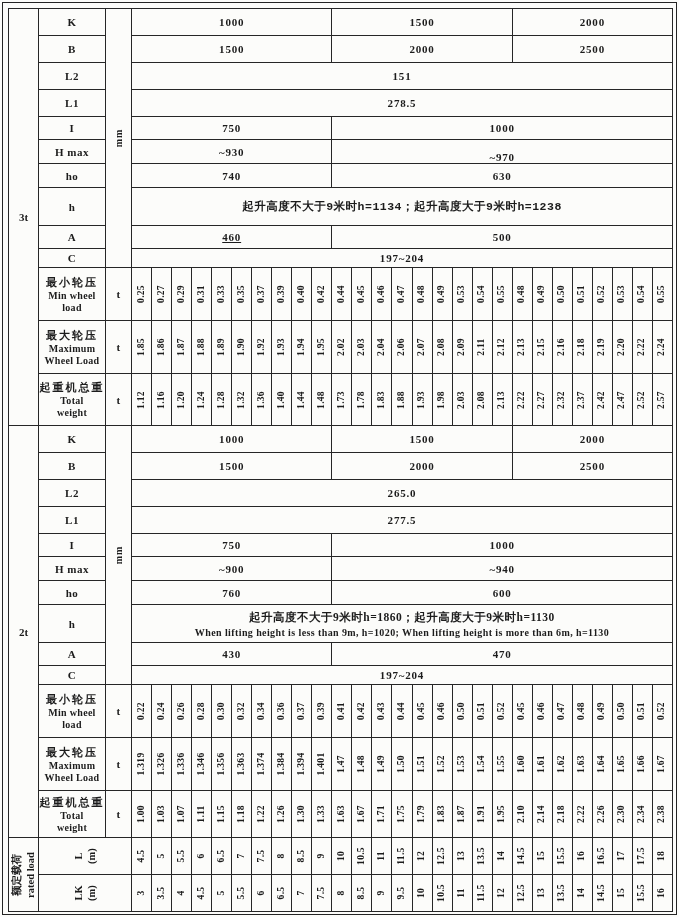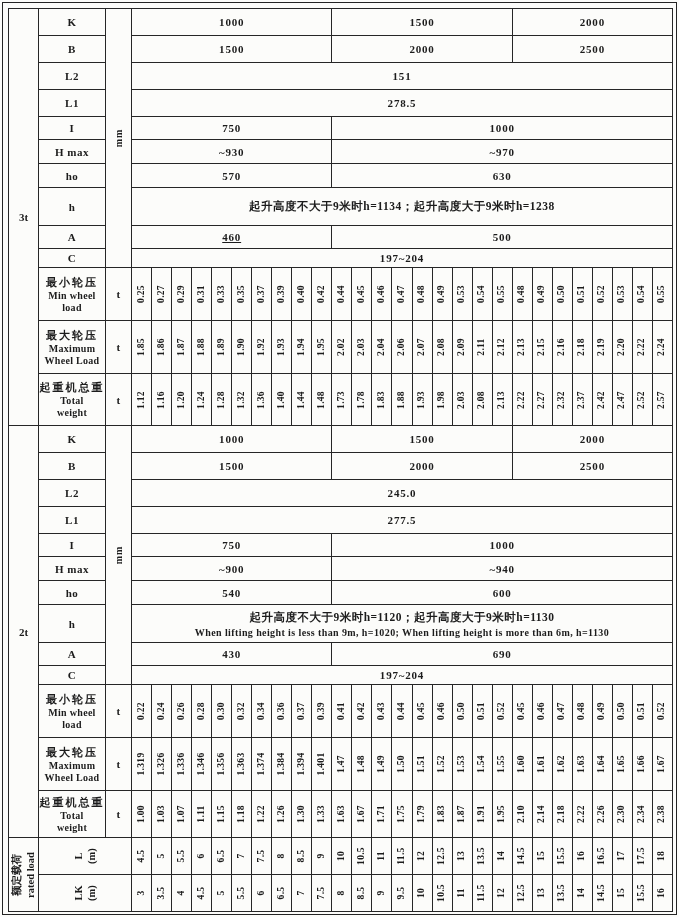--- a/index.html
+++ b/index.html
@@ -85,36 +85,36 @@
       </div>
       <div class="cell" style="grid-area: 5 / 14 / span 1 / span 17;">
         <div class="pval">1000</div>
       </div>
       <div class="cell" style="grid-area: 6 / 2 / span 1 / span 1;">
         <div class="plabel">H max</div>
       </div>
       <div class="cell" style="grid-area: 6 / 4 / span 1 / span 10;">
         <div class="pval">~930</div>
       </div>
-      <div class="cell" style="grid-area: 6 / 14 / span 1 / span 17;">
+      <div class="cell" style="grid-area: 6 / 14 / span 1 / span 17; justify-content: flex-end;">
         <div class="pval">~970</div>
       </div>
       <div class="cell" style="grid-area: 7 / 2 / span 1 / span 1;">
         <div class="plabel">ho</div>
       </div>
       <div class="cell" style="grid-area: 7 / 4 / span 1 / span 10;">
-        <div class="pval">570</div>
+        <div class="pval">740</div>
       </div>
       <div class="cell" style="grid-area: 7 / 14 / span 1 / span 17;">
         <div class="pval">630</div>
       </div>
       <div class="cell" style="grid-area: 8 / 2 / span 1 / span 1;">
         <div class="plabel">h</div>
       </div>
-      <div class="cell" style="grid-area: 8 / 4 / span 1 / span 27;">
+      <div class="cell" style="grid-area: 8 / 4 / span 1 / span 27; font-family: Liberation Mono, monospace;">
         <div class="hcn">起升高度不大于9米时h=1134；起升高度大于9米时h=1238</div>
       </div>
       <div class="cell" style="grid-area: 9 / 2 / span 1 / span 1;">
         <div class="plabel">A</div>
       </div>
       <div class="cell" style="grid-area: 9 / 4 / span 1 / span 10; text-decoration: underline;">
         <div class="pval">460</div>
       </div>
       <div class="cell" style="grid-area: 9 / 14 / span 1 / span 17;">
         <div class="pval">500</div>
@@ -419,21 +419,21 @@
       <div class="cell" style="grid-area: 15 / 14 / span 1 / span 9;">
         <div class="pval">2000</div>
       </div>
       <div class="cell" style="grid-area: 15 / 23 / span 1 / span 8;">
         <div class="pval">2500</div>
       </div>
       <div class="cell" style="grid-area: 16 / 2 / span 1 / span 1;">
         <div class="plabel">L2</div>
       </div>
       <div class="cell" style="grid-area: 16 / 4 / span 1 / span 27;">
-        <div class="pval">245.0</div>
+        <div class="pval">265.0</div>
       </div>
       <div class="cell" style="grid-area: 17 / 2 / span 1 / span 1;">
         <div class="plabel">L1</div>
       </div>
       <div class="cell" style="grid-area: 17 / 4 / span 1 / span 27;">
         <div class="pval">277.5</div>
       </div>
       <div class="cell" style="grid-area: 18 / 2 / span 1 / span 1;">
         <div class="plabel">I</div>
       </div>
@@ -449,40 +449,40 @@
       <div class="cell" style="grid-area: 19 / 4 / span 1 / span 10;">
         <div class="pval">~900</div>
       </div>
       <div class="cell" style="grid-area: 19 / 14 / span 1 / span 17;">
         <div class="pval">~940</div>
       </div>
       <div class="cell" style="grid-area: 20 / 2 / span 1 / span 1;">
         <div class="plabel">ho</div>
       </div>
       <div class="cell" style="grid-area: 20 / 4 / span 1 / span 10;">
-        <div class="pval">540</div>
+        <div class="pval">760</div>
       </div>
       <div class="cell" style="grid-area: 20 / 14 / span 1 / span 17;">
         <div class="pval">600</div>
       </div>
       <div class="cell" style="grid-area: 21 / 2 / span 1 / span 1;">
         <div class="plabel">h</div>
       </div>
       <div class="cell" style="grid-area: 21 / 4 / span 1 / span 27;">
-        <div class="hcn">起升高度不大于9米时h=1120；起升高度大于9米时h=1130</div>
+        <div class="hcn">起升高度不大于9米时h=1860；起升高度大于9米时h=1130</div>
         <div class="hen">When lifting height is less than 9m, h=1020; When lifting height is more than 6m, h=1130</div>
       </div>
       <div class="cell" style="grid-area: 22 / 2 / span 1 / span 1;">
         <div class="plabel">A</div>
       </div>
       <div class="cell" style="grid-area: 22 / 4 / span 1 / span 10;">
         <div class="pval">430</div>
       </div>
       <div class="cell" style="grid-area: 22 / 14 / span 1 / span 17;">
-        <div class="pval">690</div>
+        <div class="pval">470</div>
       </div>
       <div class="cell" style="grid-area: 23 / 2 / span 1 / span 1;">
         <div class="plabel">C</div>
       </div>
       <div class="cell" style="grid-area: 23 / 4 / span 1 / span 27;">
         <div class="pval">197~204</div>
       </div>
       <div class="cell" style="grid-area: 24 / 2 / span 1 / span 1;">
         <div class="wcn">最小轮压</div>
         <div class="wen">Min wheel</div>

